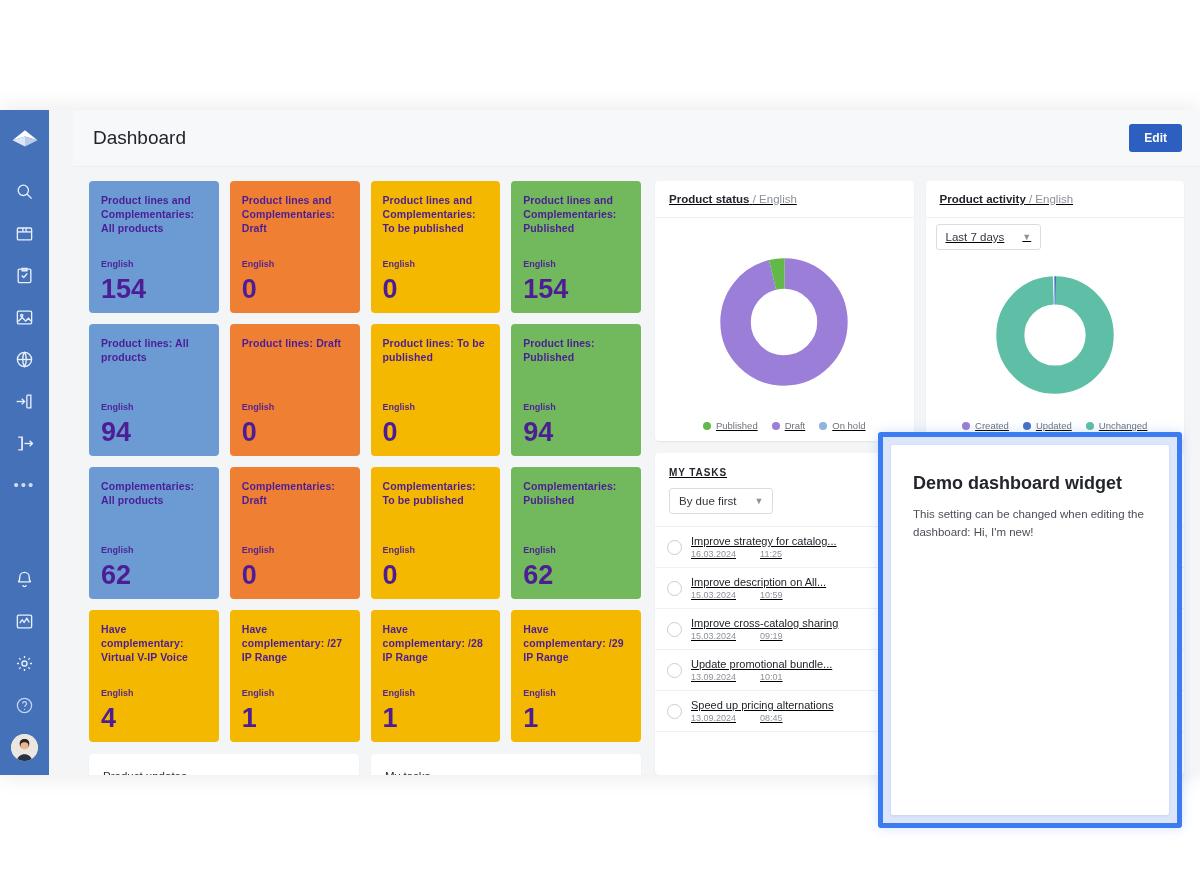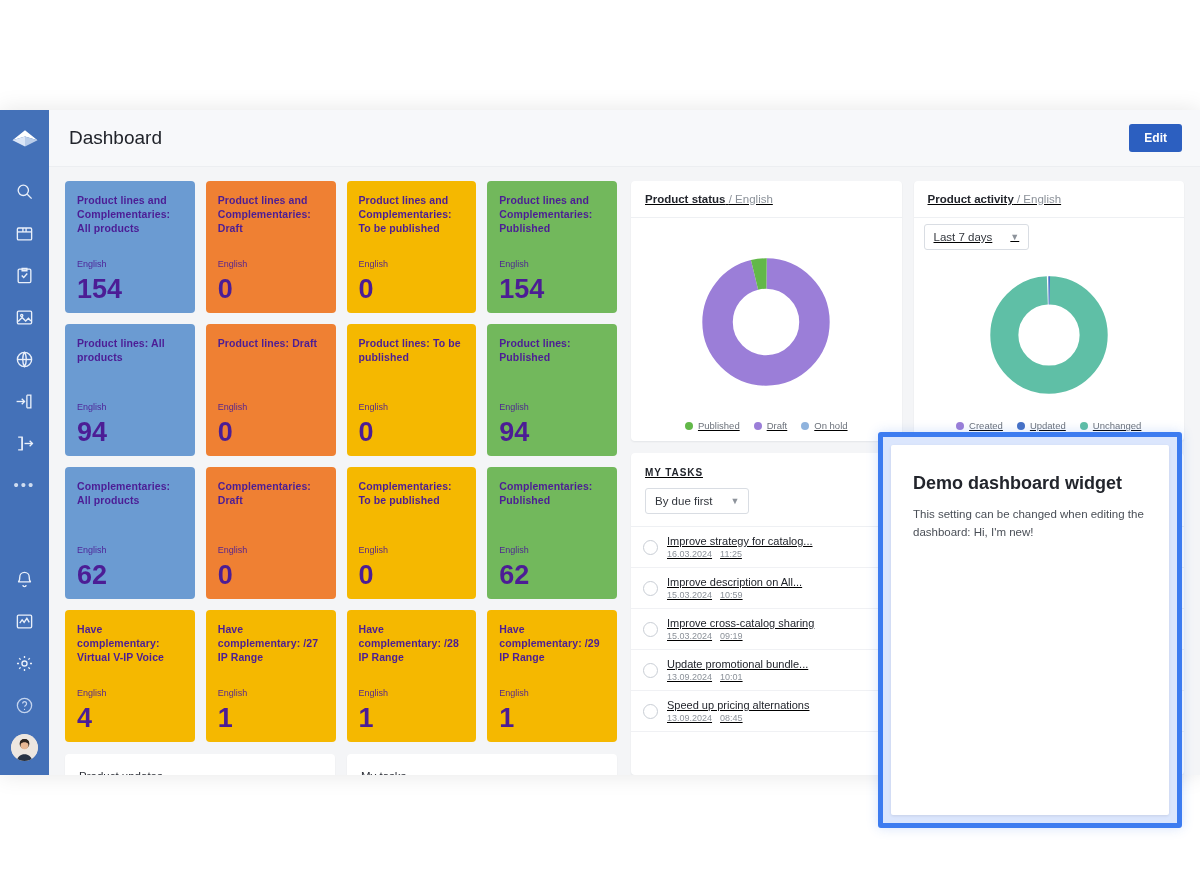--- a/index.html
+++ b/index.html
@@ -36,21 +36,21 @@
   .sb-icon svg { width: 19px; height: 19px; }
   .sb-spacer { flex: 1 1 auto; }
   .sb-dots { letter-spacing: 2px; color: #cfdcf0; font-size: 15px; line-height: 10px; }
   .avatar-sb {
     width: 27px; height: 27px; border-radius: 50%;
     background: #e8e2dc; margin: 8px 0 14px 0;
     overflow: hidden; position: relative; cursor: pointer;
   }
 
   
-  .main { flex: 1 1 auto; display: flex; flex-direction: column; min-width: 0; }
+  .main { flex: 1 1 auto; display: flex; flex-direction: column; min-width: 0; padding-left: 24px; }
   .topbar {
     height: 57px; flex: 0 0 57px;
     background: #f7f8fa;
     display: flex; align-items: center;
     padding: 0 18px 0 20px;
     border-bottom: 1px solid #eceef1;
   }
   .page-title { font-size: 19px; color: #21242b; font-weight: 400; }
   .topbar-spacer { flex: 1 1 auto; }
   .edit-btn {
@@ -80,21 +80,21 @@
     padding: 12px 12px 10px 12px;
     height: 132px;
     color: #4c1d95;
     display: flex; flex-direction: column;
     cursor: pointer;
   }
   .tile-title {
     font-size: 10.5px; font-weight: 700;
     line-height: 1.35; letter-spacing: .1px;
   }
-  .tile-lang { font-size: 9px; font-weight: 400; margin-top: auto; opacity: .95; }
+  .tile-lang { font-size: 9px; font-weight: 700; margin-top: auto; opacity: .95; }
   .tile-val { font-size: 27px; font-weight: 700; margin-top: 7px; line-height: 1; }
   .t-blue   { background: #6b9bd2; }
   .t-orange { background: #ef8033; }
   .t-yellow { background: #f5b800; }
   .t-green  { background: #72b85c; }
 
   .bottom-strip { display: flex; gap: 12px; margin-top: 12px; }
   .strip-card {
     flex: 1 1 0; background: #fff;
     border-radius: 4px; height: 60px;
@@ -144,21 +144,21 @@
     cursor: pointer;
   }
   .task-check {
     width: 15px; height: 15px; border-radius: 50%;
     border: 1.3px solid #c9ced5; flex: 0 0 15px; cursor: pointer;
   }
   .task-text { flex: 1 1 auto; min-width: 0; }
   .task-title { font-size: 11px; color: #22252c; white-space: nowrap;
                 overflow: hidden; text-overflow: ellipsis; }
   .task-meta { font-size: 9px; color: #8b9199; margin-top: 2px; }
-  .task-meta .tm { margin-right: 8px; }
+  .task-meta .tm { margin-right: 24px; }
   .av {
     width: 21px; height: 21px; border-radius: 50%;
     background: #eae4de; flex: 0 0 21px; overflow: hidden; position: relative;
   }
   .star { font-size: 14px; line-height: 1; cursor: pointer; }
   .star.on { color: #f7c325; }
   .star.off { color: #c3c8cf; }
 
   
   .demo-highlight {

